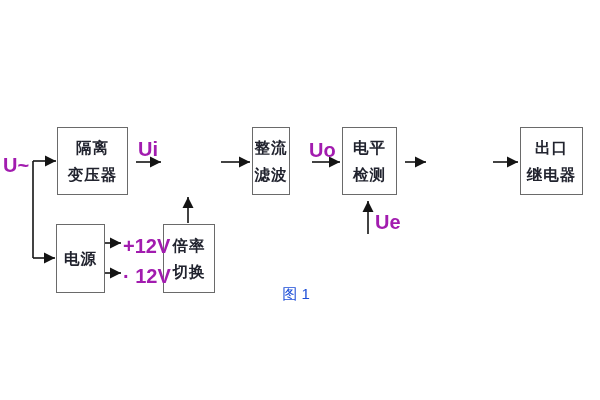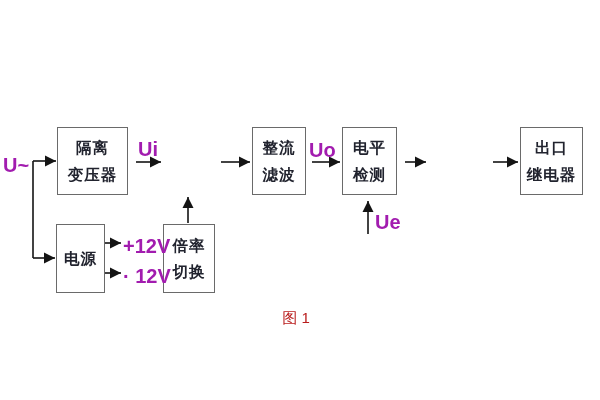--- a/index.html
+++ b/index.html
@@ -38,23 +38,22 @@
     white-space: nowrap;
   }
   .caption {
     position: absolute;
     left: 268px;
     top: 286px;
     width: 56px;
     text-align: center;
     font-size: 15px;
     font-weight: 500;
-    color: #b91c1c;
+    color: #1d4ed8;
     line-height: 1;
-    margin-top: 24px;
   }
 </style>
 </head>
 <body>
 
 <div id="canvas">
 
   <svg id="wires" viewBox="0 0 600 400" xmlns="http://www.w3.org/2000/svg">
     <defs>
       <marker id="arw" markerWidth="7" markerHeight="7" refX="7" refY="3.5" orient="auto">
@@ -80,21 +79,21 @@
       <line x1="105" y1="273" x2="121" y2="273" marker-end="url(#arw)"></line>
     </g>
   </svg>
 
   <div class="box" style="left:57px;top:127px;width:71px;height:68px">
     <span>隔离</span>
     <span>变压器</span>
   </div>
 
 
-  <div class="box" style="left:252px;top:127px;width:54px;height:68px">
+  <div class="box" style="left:252px;top:127px;width:38px;height:68px">
     <span>整流</span>
     <span>滤波</span>
   </div>
 
   <div class="box" style="left:342px;top:127px;width:55px;height:68px">
     <span>电平</span>
     <span>检测</span>
   </div>
 
 

